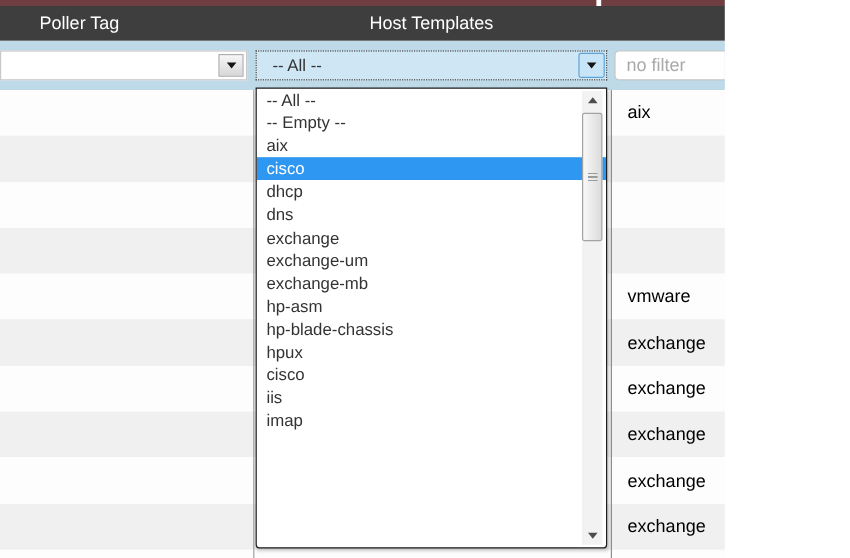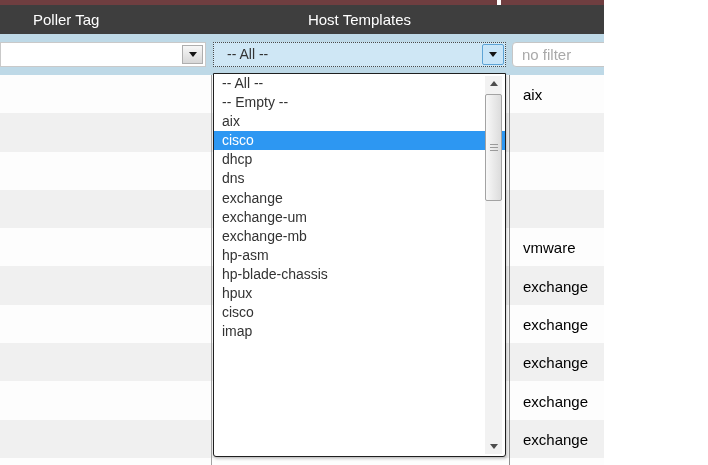--- a/index.html
+++ b/index.html
@@ -141,20 +141,21 @@
         <div class="opt selected">cisco</div>
         <div class="opt">dhcp</div>
         <div class="opt">dns</div>
         <div class="opt">exchange</div>
         <div class="opt">exchange-um</div>
         <div class="opt">exchange-mb</div>
         <div class="opt">hp-asm</div>
         <div class="opt">hp-blade-chassis</div>
         <div class="opt">hpux</div>
         <div class="opt">cisco</div>
+        <div class="opt">iis</div>
         <div class="opt">imap</div>
       </div>
     <div class="sbar">
       <div class="sbtn up">
         <span class="tri-up-sm"></span>
       </div>
       <div class="sthumb">
         <span class="grip"></span>
       </div>
       <div class="sbtn down">

